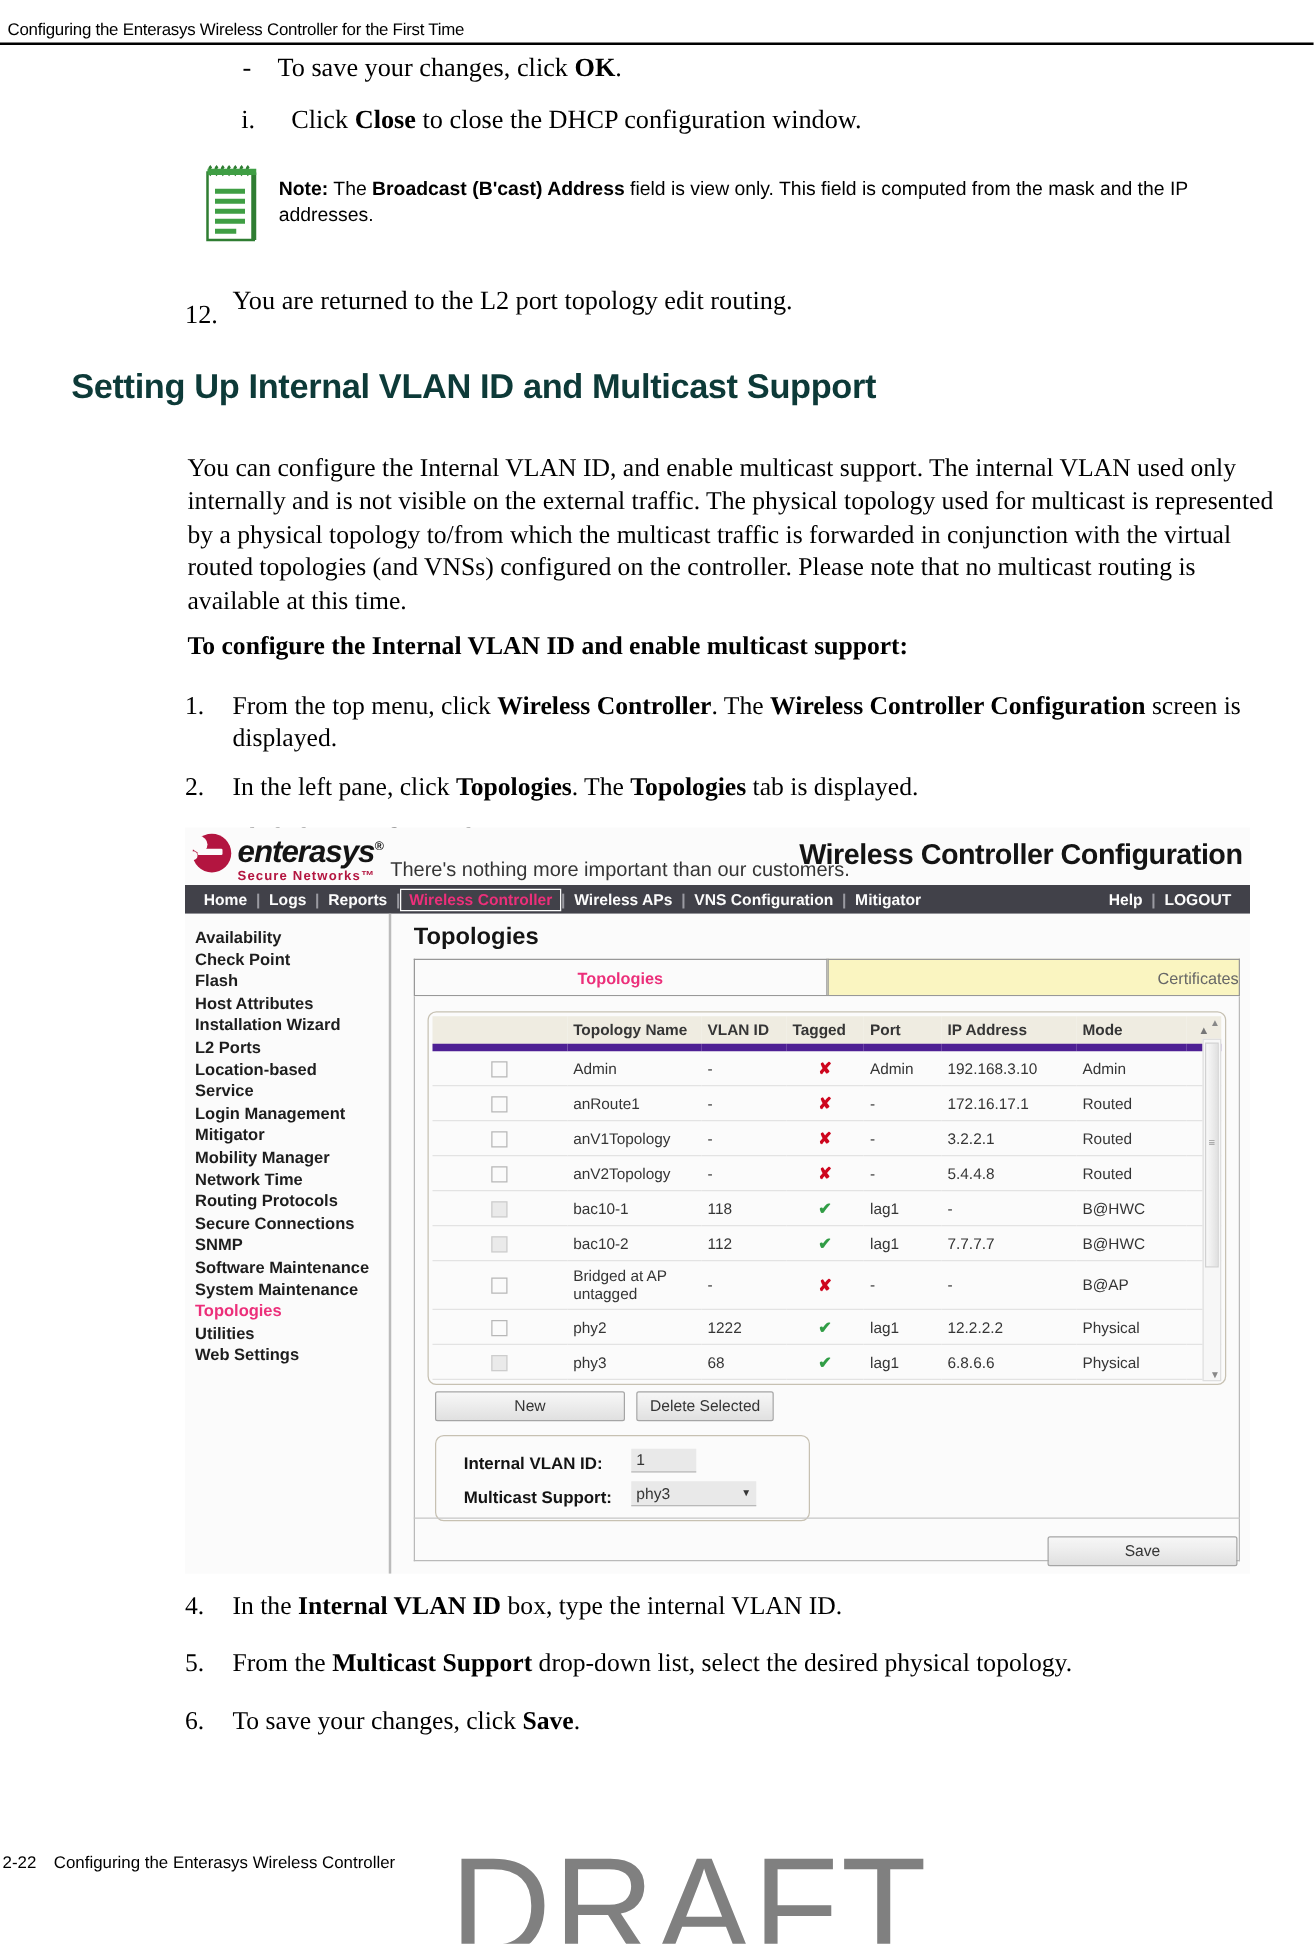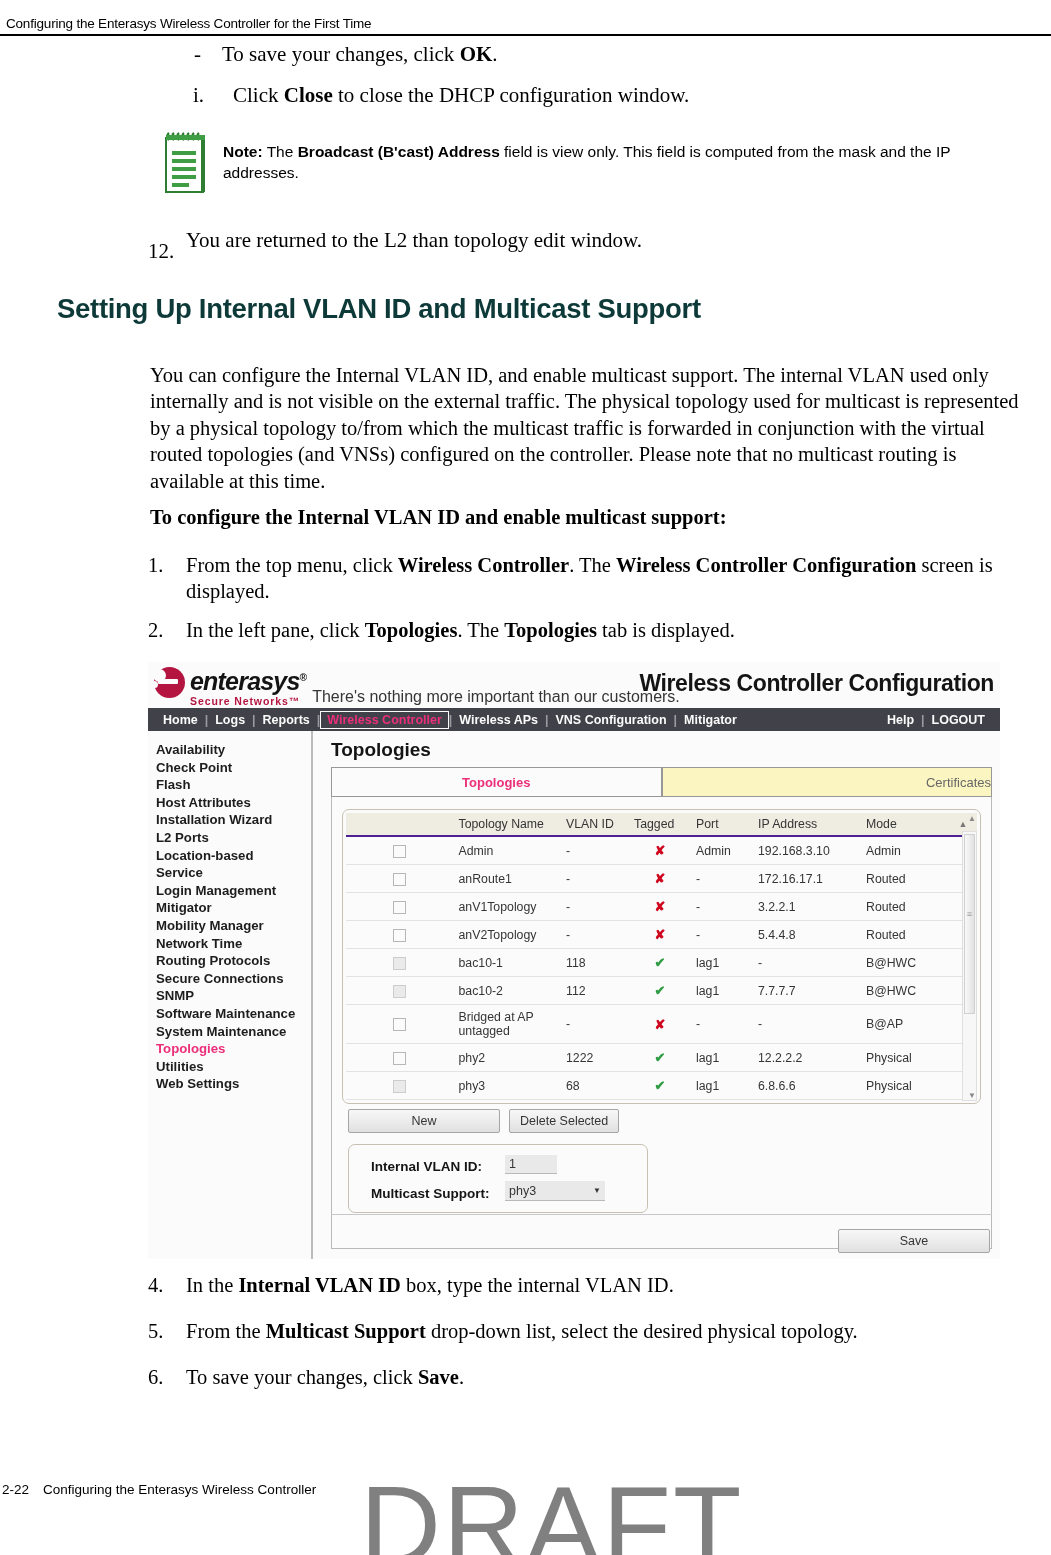--- a/index.html
+++ b/index.html
@@ -179,22 +179,22 @@
     padding: 12px 10px 12px 10px; background: #fff;
     height: 452px; box-sizing: border-box;
   }
 
   .grid-outer {
     border: 1px solid #c9c3b4; border-radius: 7px;
     padding: 3px; background: #fff;
   }
   table.topogrid { border-collapse: collapse; width: 100%; font-size: 12.3px; table-layout: fixed; }
   table.topogrid th {
-    background: #f2efe4; font-weight: normal; text-align: left;
-    padding: 4px 5px; color: #333; border-bottom: 2px solid #4c1d95;
+    background: #f2efe4; font-weight: bold; text-align: left;
+    padding: 4px 5px; color: #333; border-bottom: 6px solid #4c1d95;
     font-size: 12.3px;
   }
   table.topogrid td {
     padding: 5px 5px; border-bottom: 1px solid #e6e6e6;
     color: #333; height: 17px;
   }
   table.topogrid td.cb { width: 26px; text-align: center; }
   .chk {
     display: inline-block; width: 11px; height: 11px;
     border: 1px solid #b9b9b9; background: #fff; vertical-align: middle;
@@ -330,21 +330,21 @@
         <rect x="3" y="3" width="39" height="5" fill="#3f9e44"></rect>
       </svg>
     </div>
     <div class="note-text">
       <b>Note:</b><span> The </span><b>Broadcast (B'cast) Address</b><span> field is view only. This field is computed from the mask and the IP addresses.</span>
     </div>
   </div>
 
   <div class="step12">
     <span class="snum">12.</span>
-    <span>You are returned to the L2 than topology edit window.</span>
+    <span>You are returned to the L2 port topology edit routing.</span>
   </div>
 
   <div class="section-heading">Setting Up Internal VLAN ID and Multicast Support</div>
 
   <div class="para">You can configure the Internal VLAN ID, and enable multicast support. The internal VLAN used only internally and is not visible on the external traffic. The physical topology used for multicast is represented by a physical topology to/from which the multicast traffic is forwarded in conjunction with the virtual routed topologies (and VNSs) configured on the controller. Please note that no multicast routing is available at this time.</div>
 
   <div class="lead-in">To configure the Internal VLAN ID and enable multicast support:</div>
 
   <div class="olist" id="steps-top" style="top:528px">
       <div class="li"><span class="n">1.</span><span>From the top menu, click </span><b>Wireless Controller</b><span>. The </span><b>Wireless Controller Configuration</b><span> screen is displayed.</span></div>

